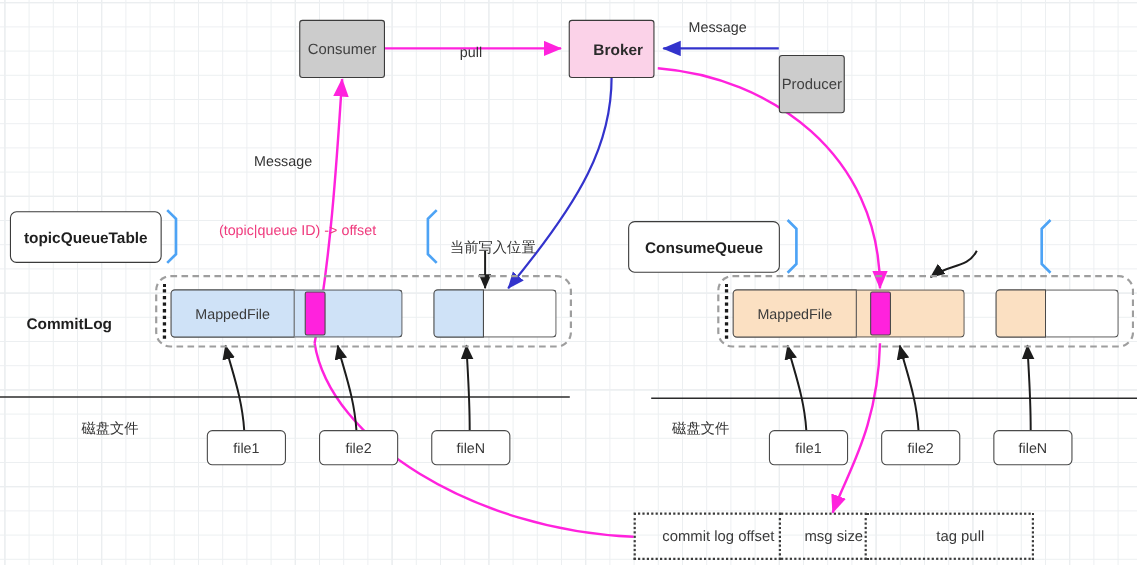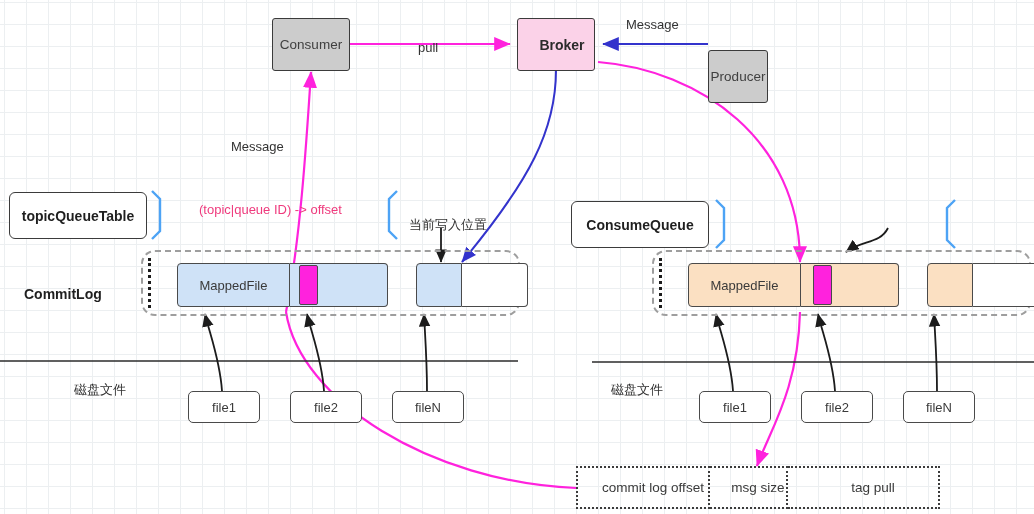--- a/index.html
+++ b/index.html
@@ -32,21 +32,21 @@
     background:#fbd2e8;color:#2b2b2b;font-size:14px;font-weight:bold;padding-left:12px;
   }
   .box-label{
     border:1.6px solid #3b3b3b;border-radius:6px;background:#ffffff;
     color:#1f1f1f;font-size:14px;font-weight:bold;
   }
   .box-file{
     border:1.4px solid #4a4a4a;border-radius:5px;background:#ffffff;
     color:#3a3a3a;font-size:13px;
   }
-  .seg{position:absolute;box-sizing:border-box;border:1.5px solid #4a4a4a;border-radius:4px;margin-left:22px;}
+  .seg{position:absolute;box-sizing:border-box;border:1.5px solid #4a4a4a;border-radius:4px;}
   .seg-blue{background:#cfe2f7;}
   .seg-orange{background:#fbe0c2;}
   .seg-white{background:#ffffff;}
   .seg-mag{background:#ff22dd;border:1.4px solid #4a4a4a;border-radius:2px;}
   .seg-text{display:flex;align-items:center;justify-content:center;color:#3a3a3a;font-size:13px;}
 
   .dashgroup{position:absolute;box-sizing:border-box;border:2px dashed #9e9e9e;border-radius:14px;}
   .dotbar{position:absolute;border-left:3px dotted #1b1b1b;}
 
   .plaintext{position:absolute;color:#333333;font-size:13px;white-space:nowrap;}

